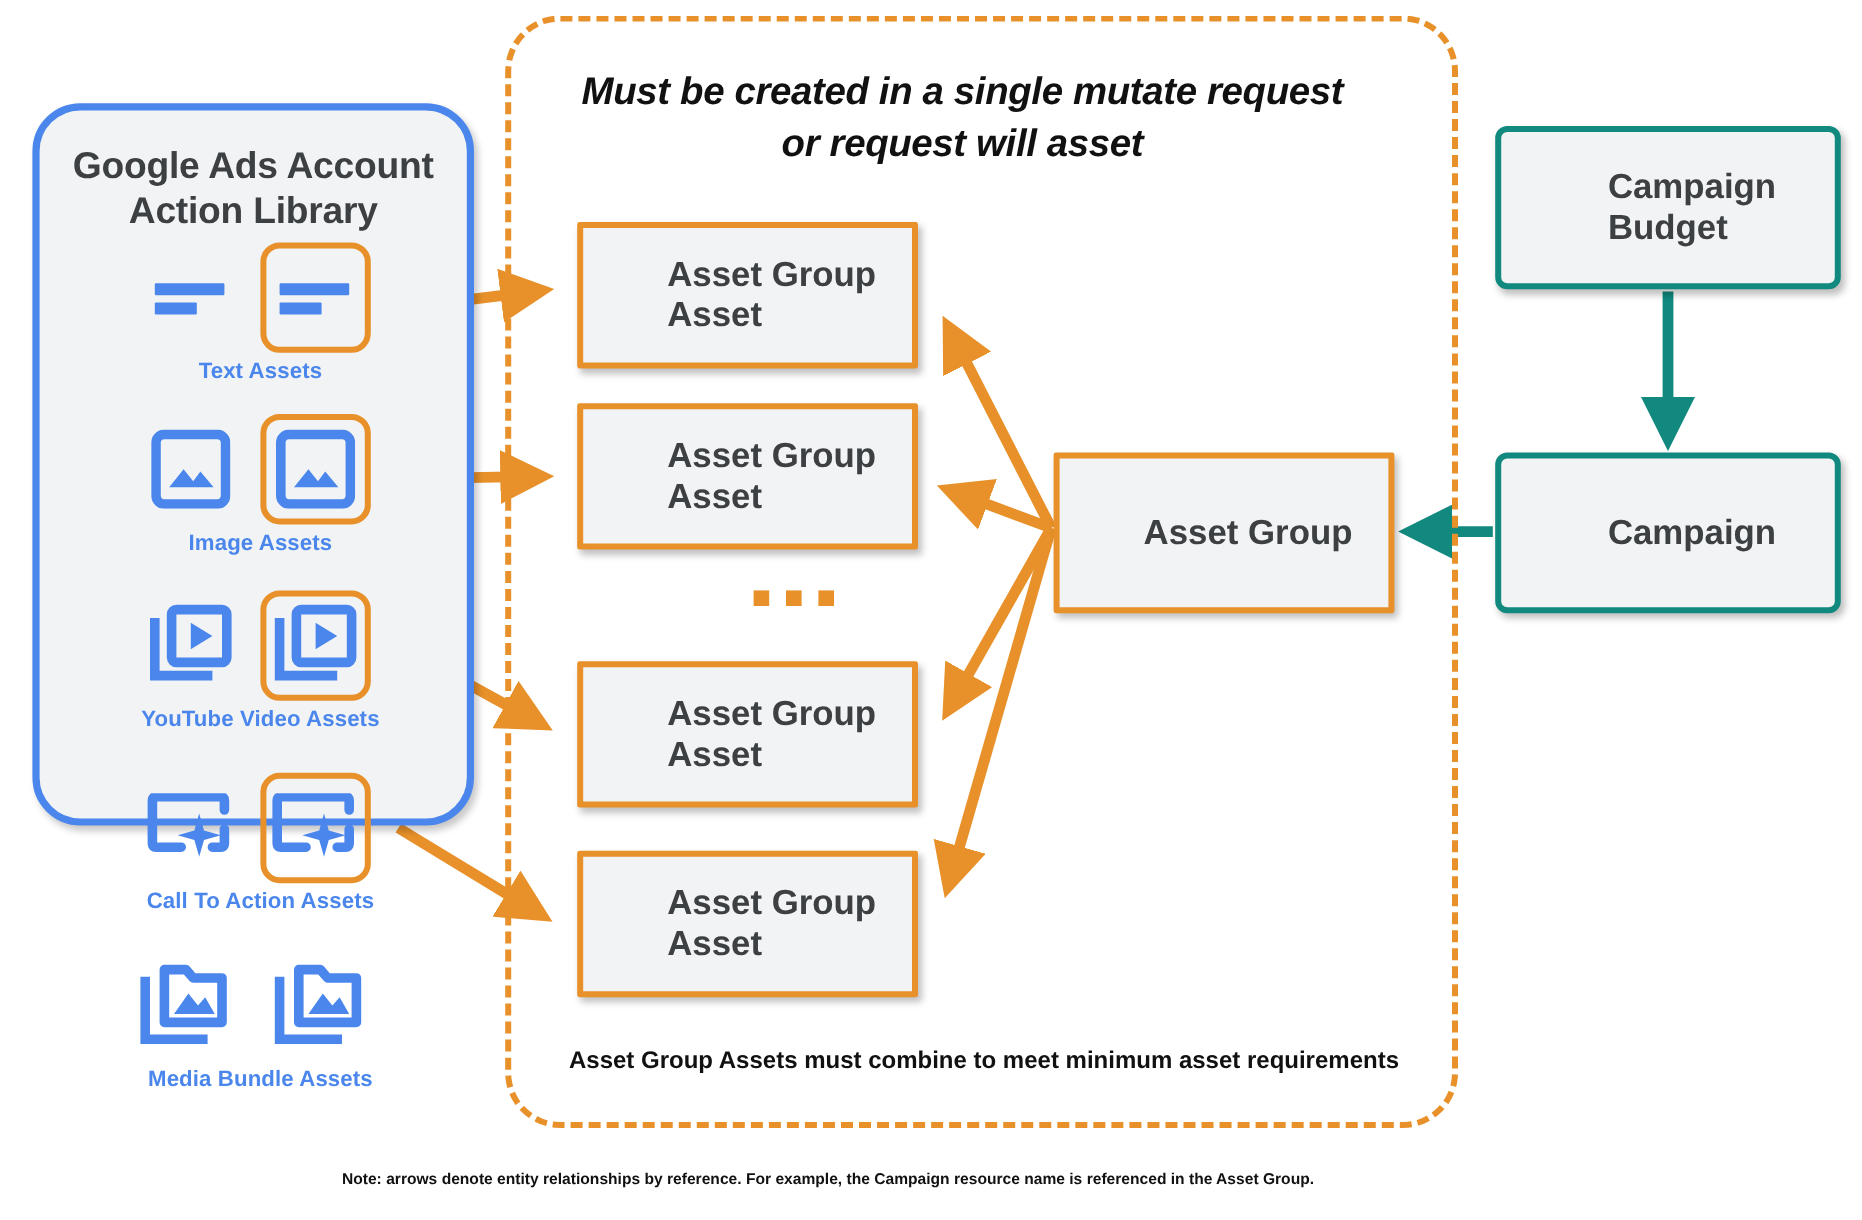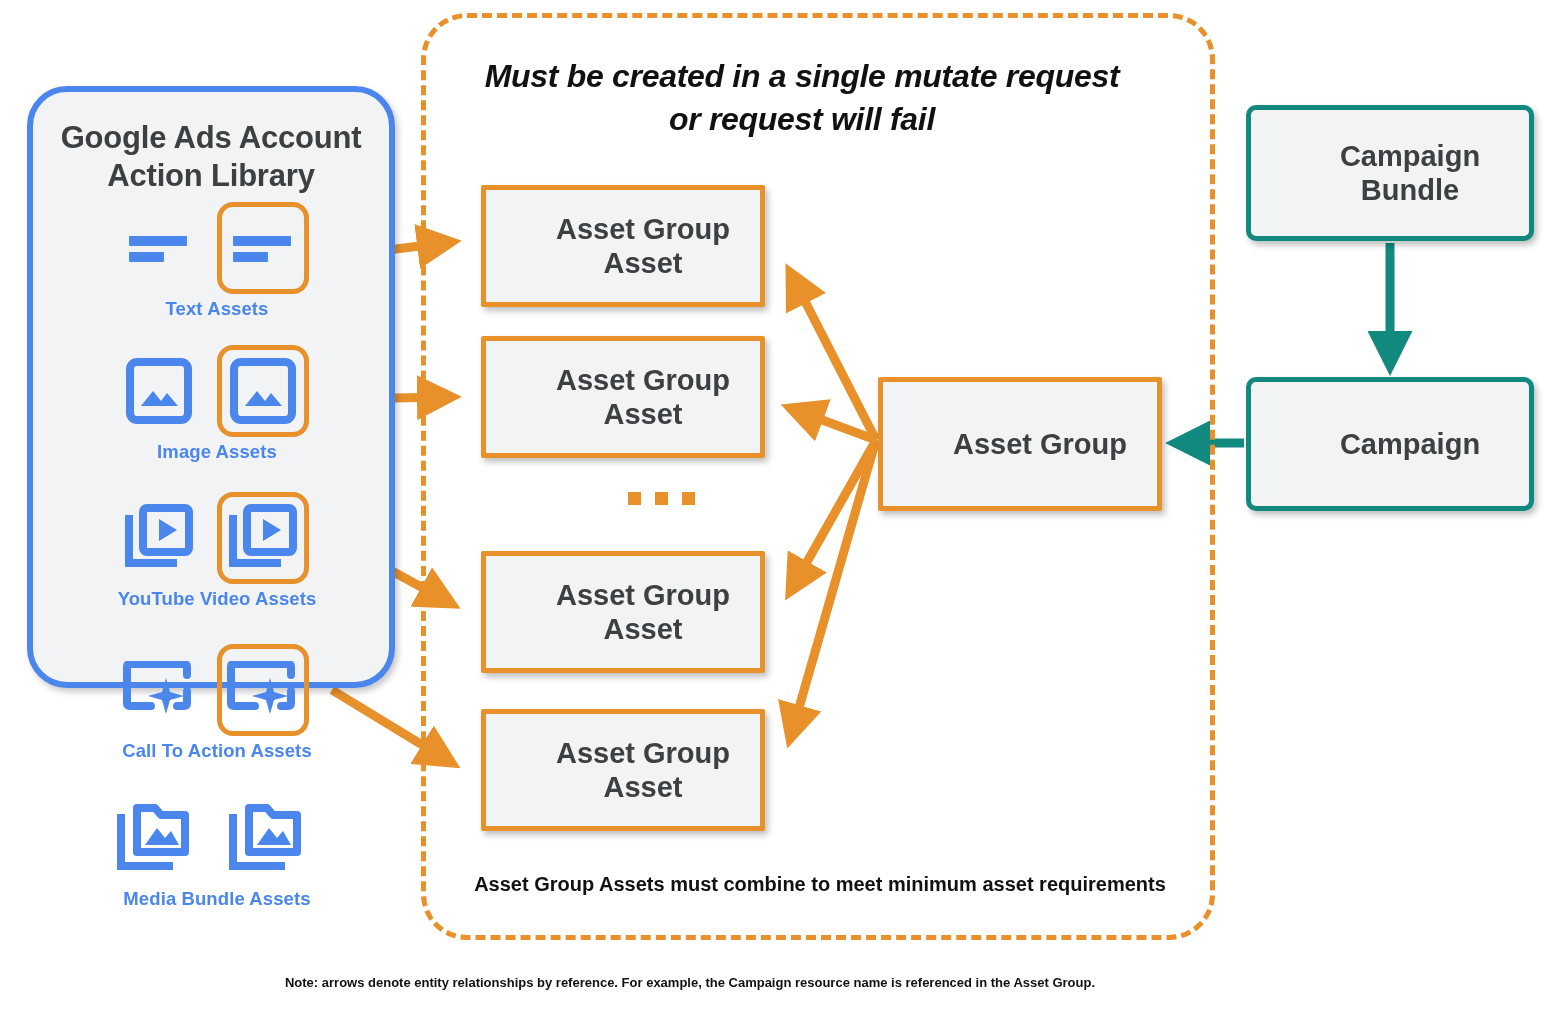--- a/index.html
+++ b/index.html
@@ -100,21 +100,21 @@
   }
 
   
   .node {
     position: absolute;
     box-sizing: border-box;
     background: #f1f3f4;
     display: flex;
     align-items: center;
     justify-content: center;
-    text-align: center;
+    text-align: left;
     color: #3c4043;
     line-height: 1.18;
     box-shadow: 3px 4px 6px rgba(0,0,0,0.25);
     padding-left: 40px;
   }
   .node.orange {
     border: 5px solid #e8912a;
     border-radius: 2px;
   }
   .node.teal {
@@ -342,21 +342,21 @@
         </div>
       </div>
       <div class="asset-caption">Call To Action Assets</div>
     </div>
   </div>
 
   <div class="mutate-panel"></div>
 
   <div class="mutate-heading">
     <div>Must be created in a single mutate request</div>
-    <div>or request will fail</div>
+    <div>or request will asset</div>
   </div>
 
   <div class="node orange aga" id="aga-1">
     <div>
       <div>Asset Group</div>
       <div>Asset</div>
     </div>
   </div>
 
   <div class="node orange aga" id="aga-2">
@@ -388,21 +388,21 @@
 
   <div class="node orange" id="asset-group-node">
     <div>Asset Group</div>
   </div>
 
   <div class="mutate-footnote">Asset Group Assets must combine to meet minimum asset requirements</div>
 
   <div class="node teal" id="campaign-budget-node">
     <div>
       <div>Campaign</div>
-      <div>Bundle</div>
+      <div>Budget</div>
     </div>
   </div>
 
   <div class="node teal" id="campaign-node">
     <div>Campaign</div>
   </div>
 
   <div class="page-note">Note: arrows denote entity relationships by reference. For example, the Campaign resource name is referenced in the Asset Group.</div>
 
 </div>

